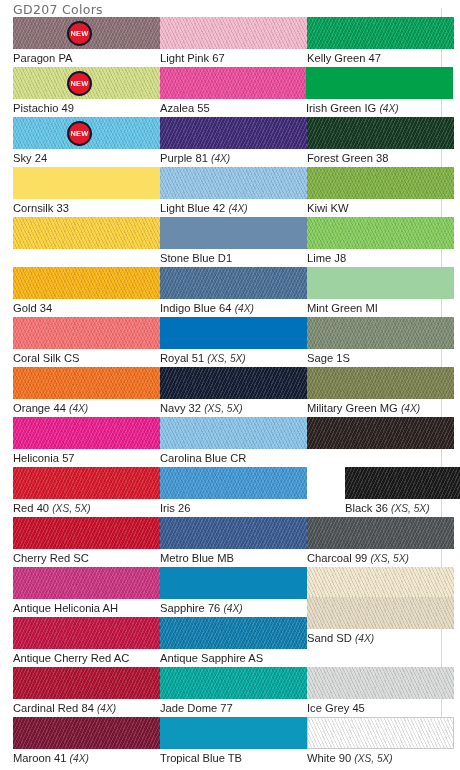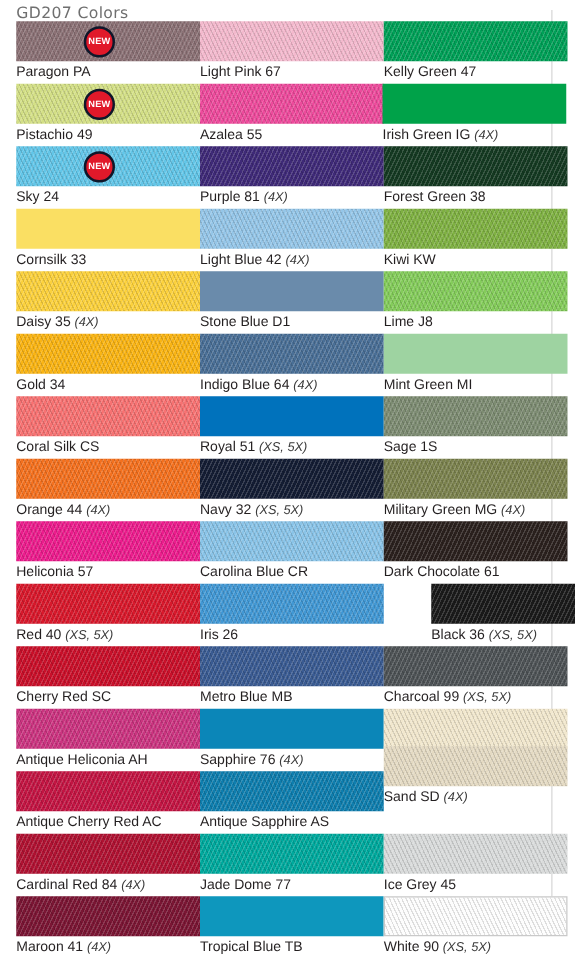--- a/index.html
+++ b/index.html
@@ -192,21 +192,20 @@
       <div class="swatch-cell" style="left: 307px; top: 150px;">
         <div class="swatch" style="background: rgb(127, 177, 67);">
           <div class="tex"></div>
         </div>
         <div class="label"><span>Kiwi KW</span></div>
       </div>
       <div class="swatch-cell" style="left: 13px; top: 200px;">
         <div class="swatch" style="background: rgb(251, 209, 61);">
           <div class="tex"></div>
         </div>
-        <div class="label"><span>Daisy 35</span> <span class="size">(4X)</span></div>
       </div>
       <div class="swatch-cell" style="left: 160px; top: 200px;">
         <div class="swatch flat" style="background: rgb(106, 139, 171);"></div>
         <div class="label"><span>Stone Blue D1</span></div>
       </div>
       <div class="swatch-cell" style="left: 307px; top: 200px;">
         <div class="swatch" style="background: rgb(132, 204, 91);">
           <div class="tex"></div>
         </div>
         <div class="label"><span>Lime J8</span></div>
@@ -270,21 +269,20 @@
       <div class="swatch-cell" style="left: 160px; top: 400px;">
         <div class="swatch" style="background: rgb(138, 196, 232);">
           <div class="tex"></div>
         </div>
         <div class="label"><span>Carolina Blue CR</span></div>
       </div>
       <div class="swatch-cell" style="left: 307px; top: 400px;">
         <div class="swatch" style="background: rgb(43, 33, 30);">
           <div class="tex"></div>
         </div>
-        <div class="label"><span>Dark Chocolate 61</span></div>
       </div>
       <div class="swatch-cell" style="left: 13px; top: 450px;">
         <div class="swatch" style="background: rgb(216, 25, 44);">
           <div class="tex"></div>
         </div>
         <div class="label"><span>Red 40</span> <span class="size">(XS, 5X)</span></div>
       </div>
       <div class="swatch-cell" style="left: 160px; top: 450px;">
         <div class="swatch" style="background: rgb(66, 152, 212);">
           <div class="tex"></div>

